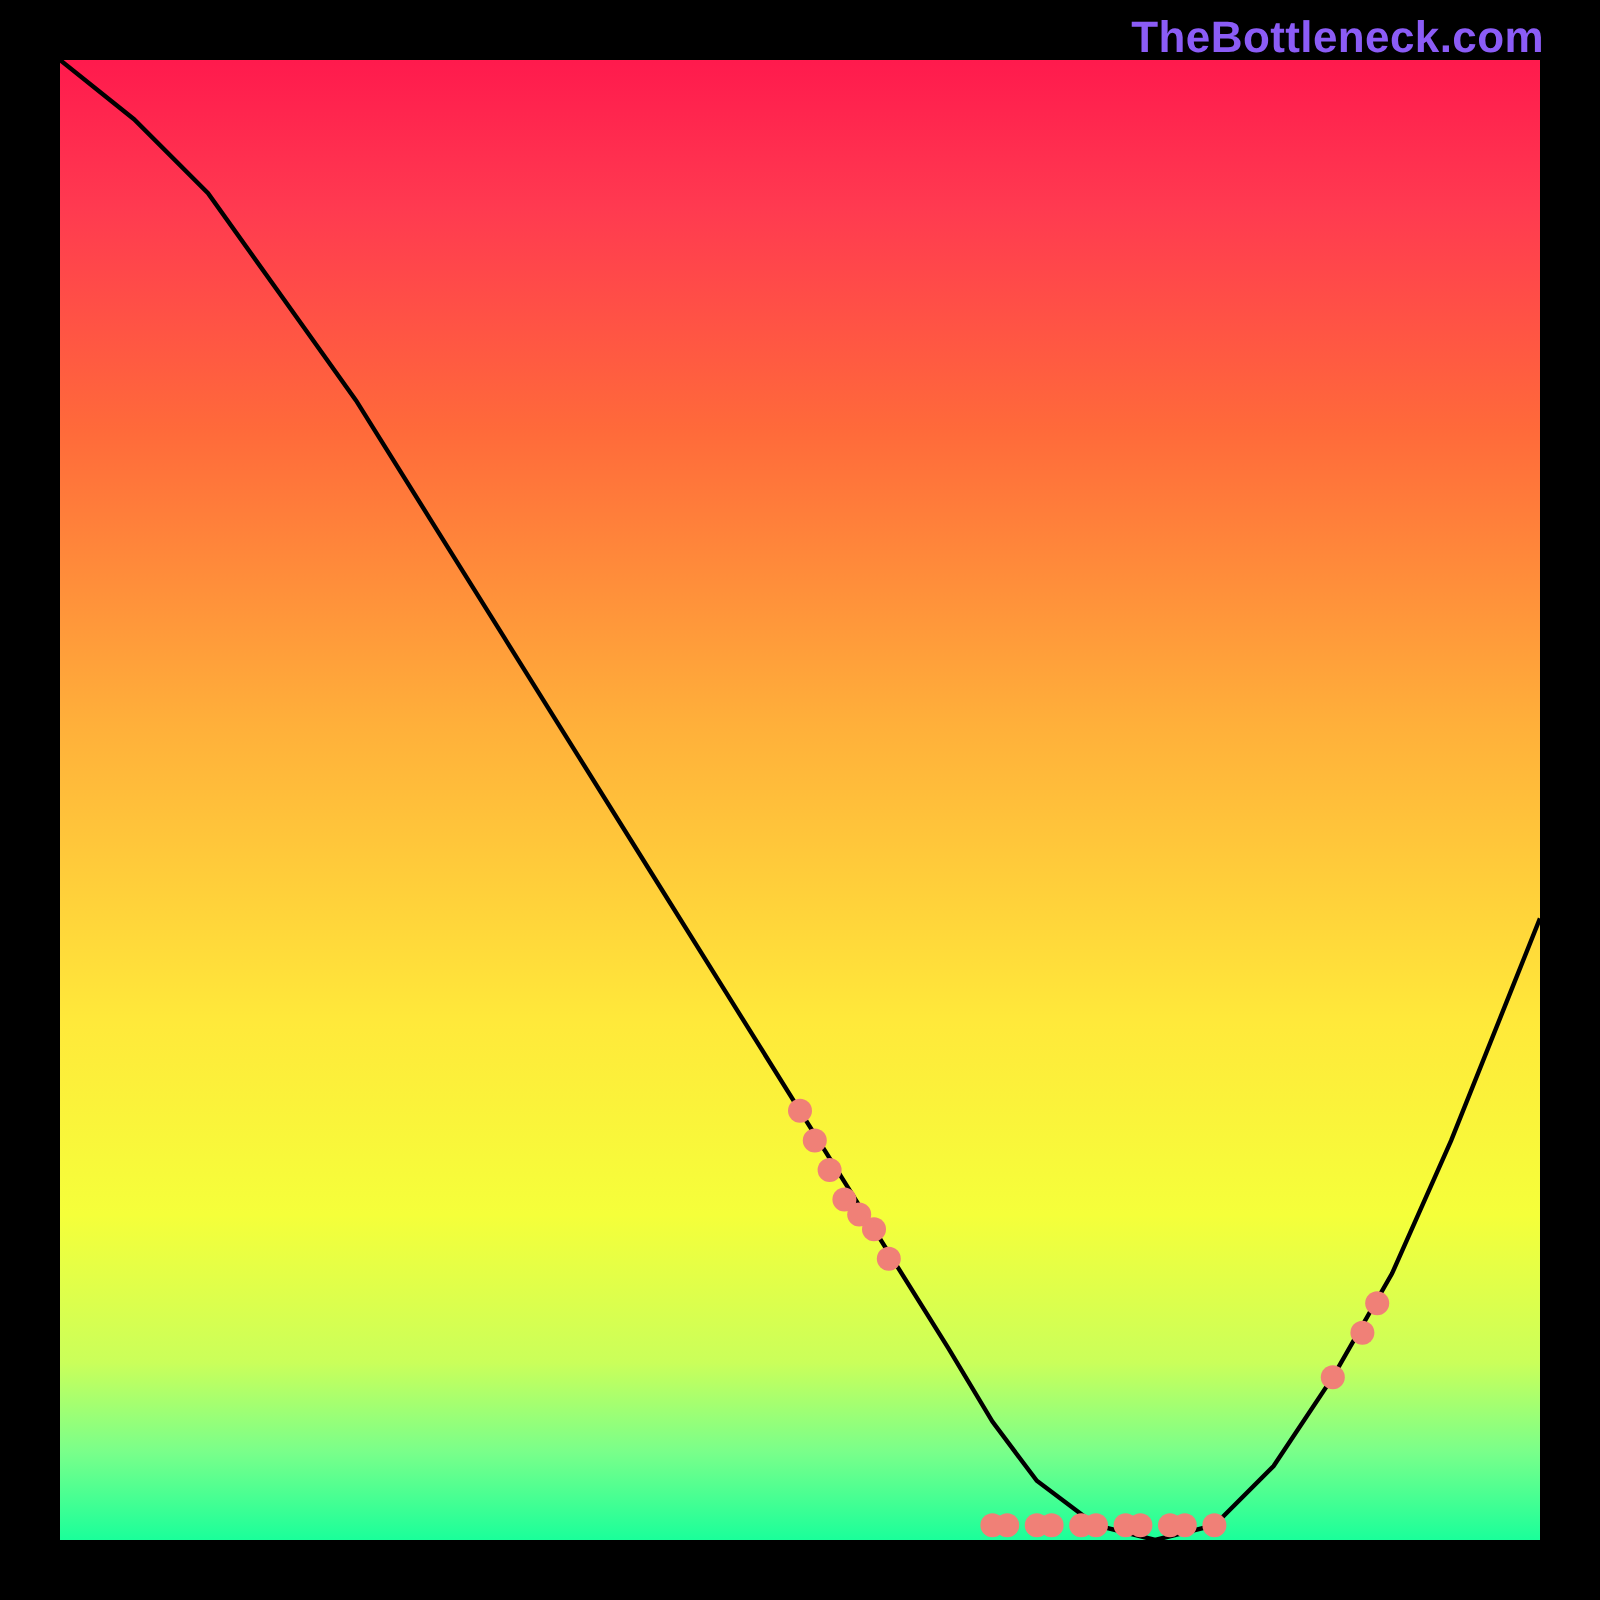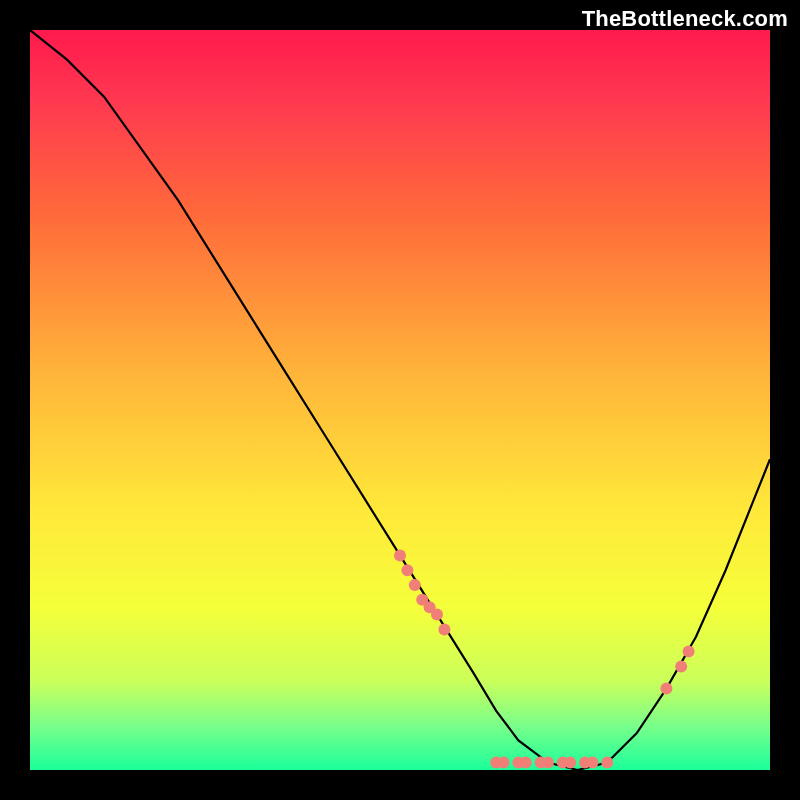--- a/index.html
+++ b/index.html
@@ -24,22 +24,22 @@
       #ffb03a 45%,
       #ffe93a 65%,
       #f5ff3a 78%,
       #caff5a 88%,
       #7aff8a 94%,
       #1aff9a 100%);
   }
   .watermark {
     position: absolute;
     top: 6px;
-    right: 12px;
-    color: #ffffff;
+    right: 28px;
+    color: #8b5cf6;
     font-size: 22px;
     font-weight: 600;
     letter-spacing: 0.2px;
     z-index: 50;
   }
   svg.plot {
     position: absolute;
     left: 30px;
     top: 30px;
     width: 740px;

